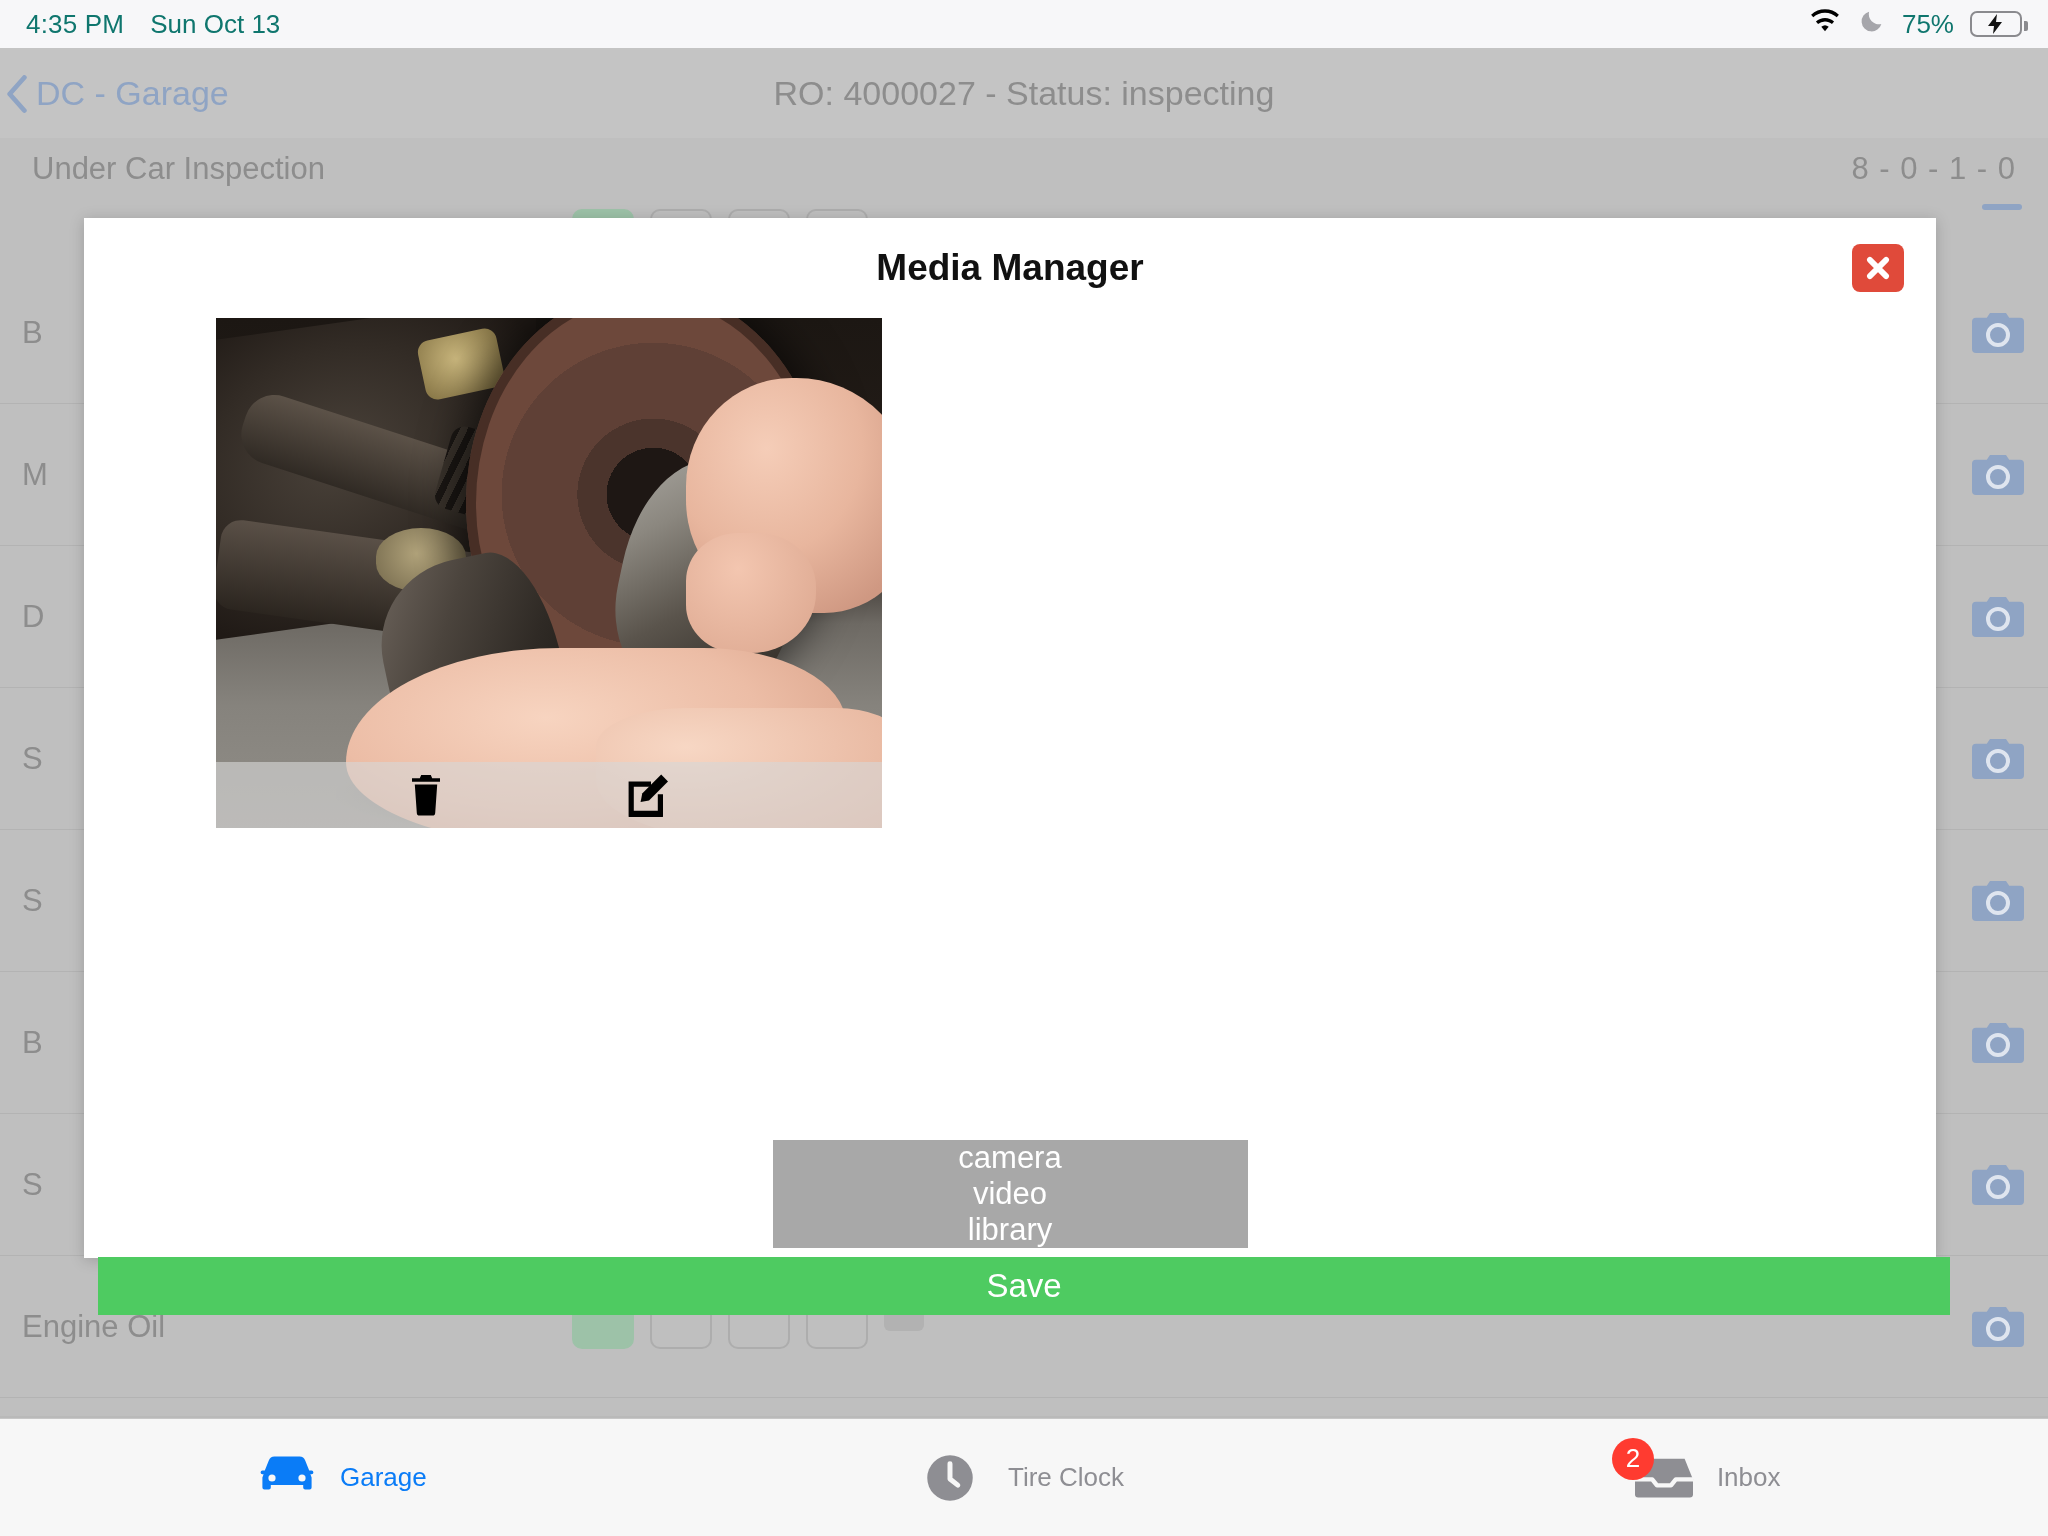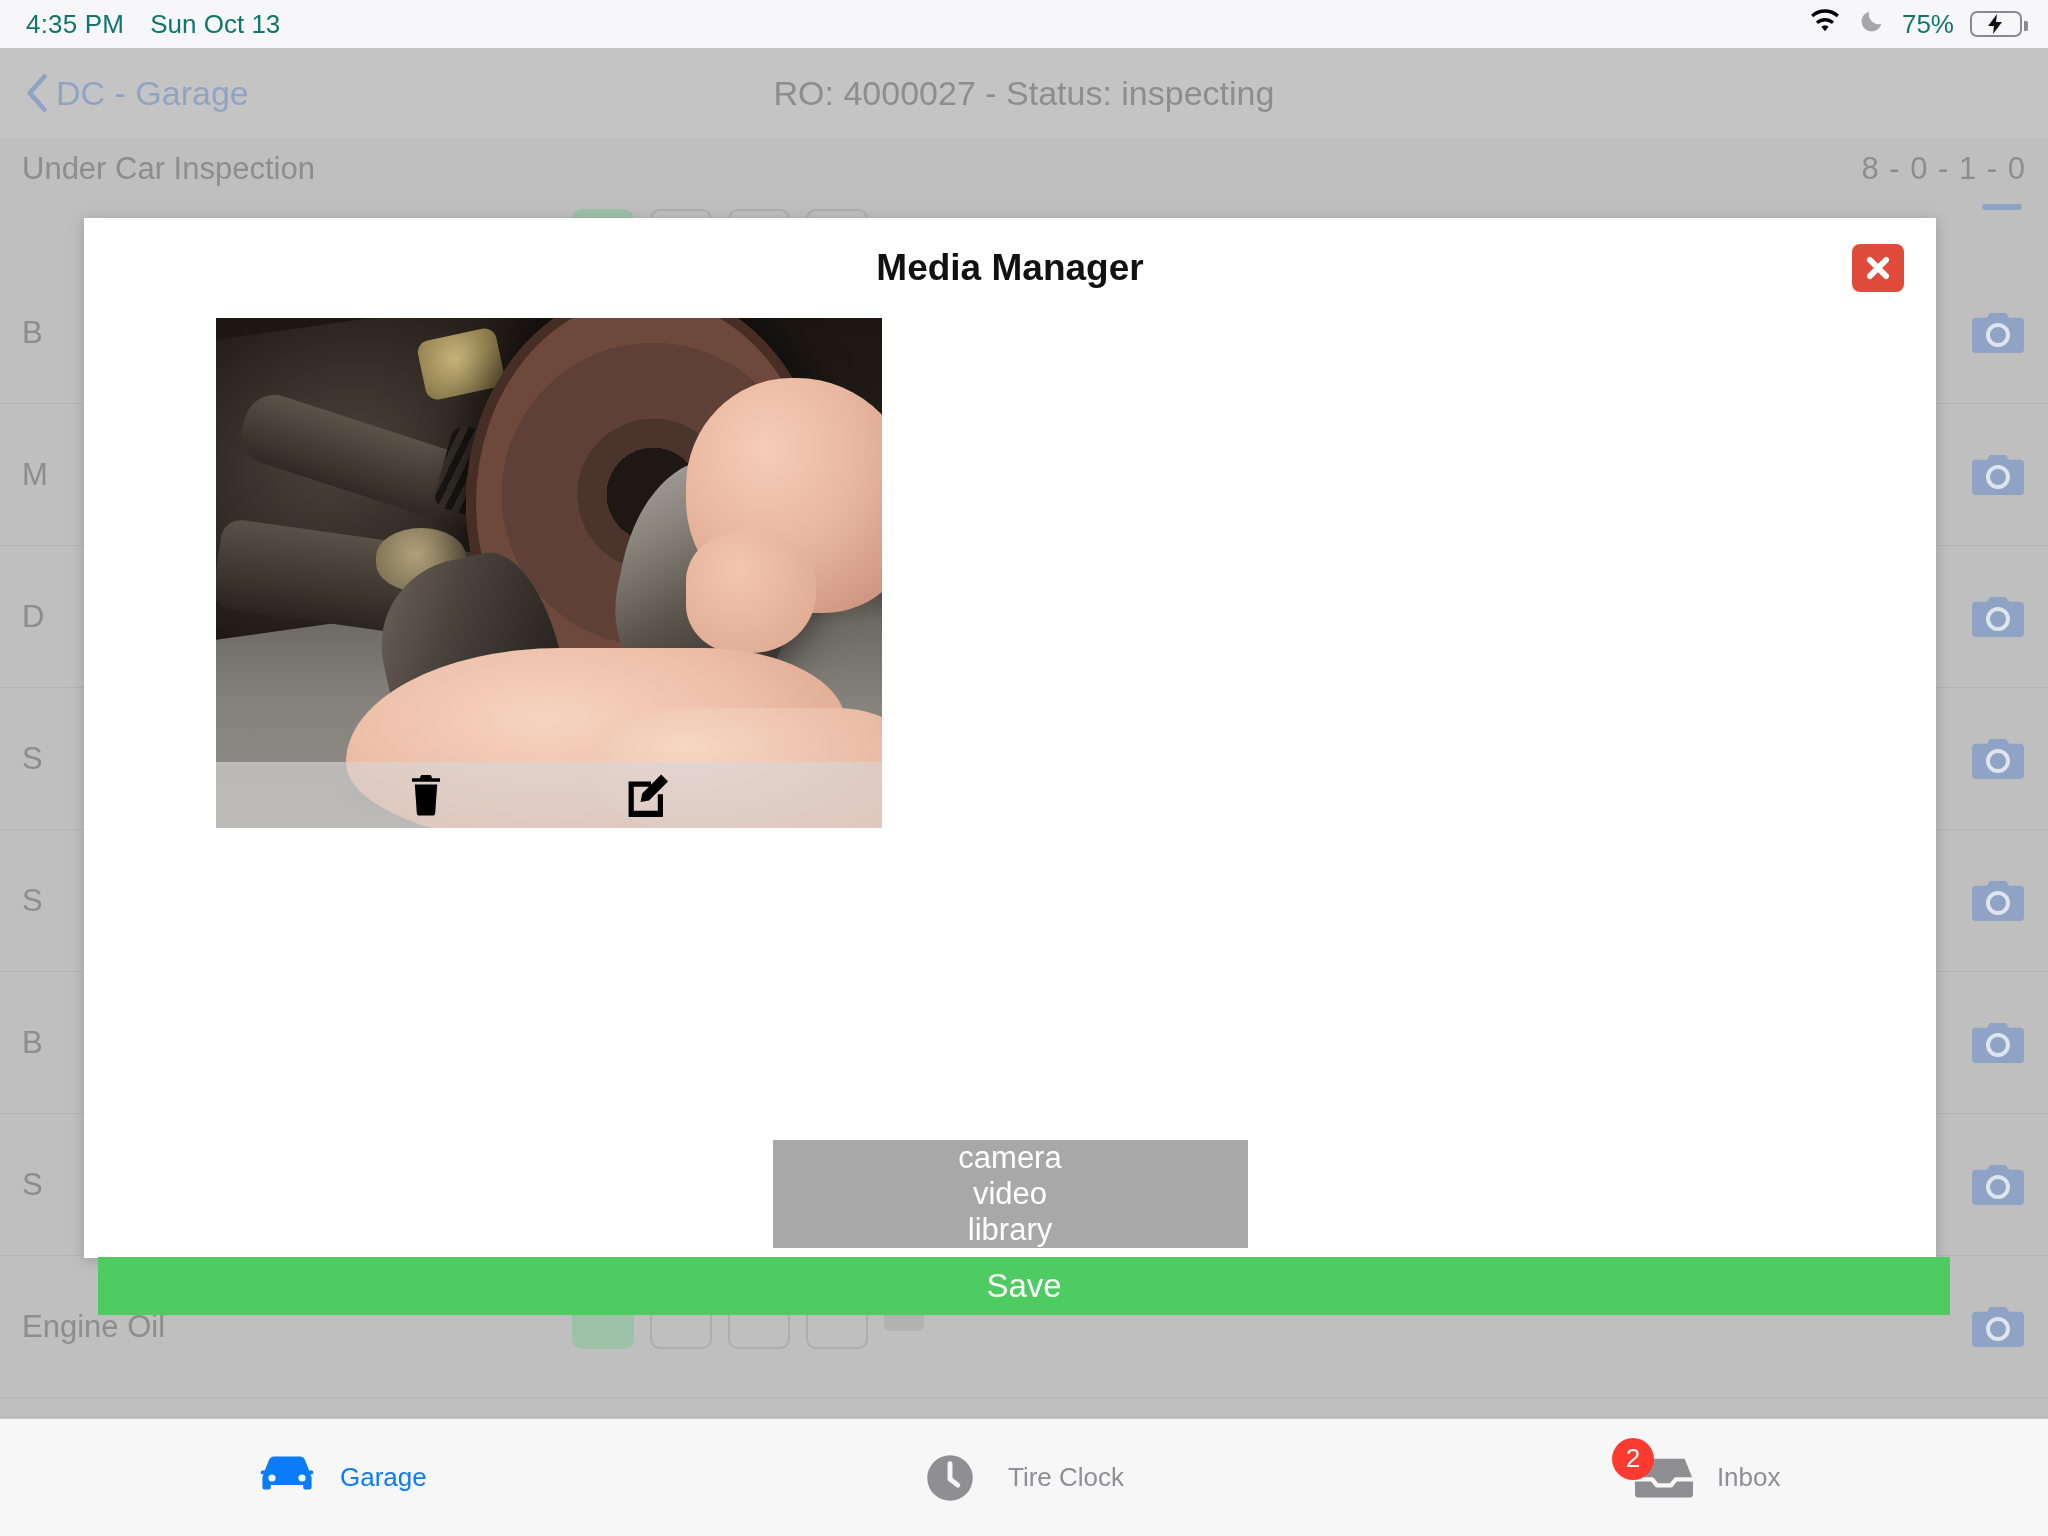--- a/index.html
+++ b/index.html
@@ -33,36 +33,36 @@
   .bolt{
     position:absolute; left:50%; top:50%; transform:translate(-50%,-50%);
     width:24px; height:24px;
   }
 
   
   .navbar{
     position:absolute; left:0; top:48px; width:2048px; height:90px;
     background:#c4c4c4; display:flex; align-items:center;
   }
-  .back-btn{ display:flex; align-items:center; gap:8px; padding-left:26px; cursor:pointer; }
+  .back-btn{ display:flex; align-items:flex-end; gap:8px; padding-left:6px; cursor:pointer; }
   .chev{ width:22px; height:38px; }
   .back-label{ font-size:34px; color:#8fa4c4; }
   .nav-title{
     position:absolute; left:0; right:0; text-align:center;
     font-size:34px; color:#8d8d8d;
   }
 
   
   .content{
     position:absolute; left:0; top:138px; width:2048px; bottom:120px;
     background:#bfbfbf; overflow:hidden;
   }
   .section-head{
     height:62px; display:flex; align-items:center; justify-content:space-between;
-    padding:0 22px; font-size:31px; color:#8d8d8d;
+    padding:0 32px; font-size:31px; color:#8d8d8d;
   }
   .section-head .counts{ font-size:31px; color:#8d8d8d; letter-spacing:1px; }
   .row{
     height:142px; display:flex; align-items:center; padding:0 22px;
     border-bottom:1.5px solid #b3b3b3; position:relative;
   }
   .row-label{ font-size:31px; color:#8d8d8d; width:500px; }
   .chips{ display:flex; gap:16px; margin-left:50px; }
   .chip{
     width:62px; height:44px; border-radius:10px;

